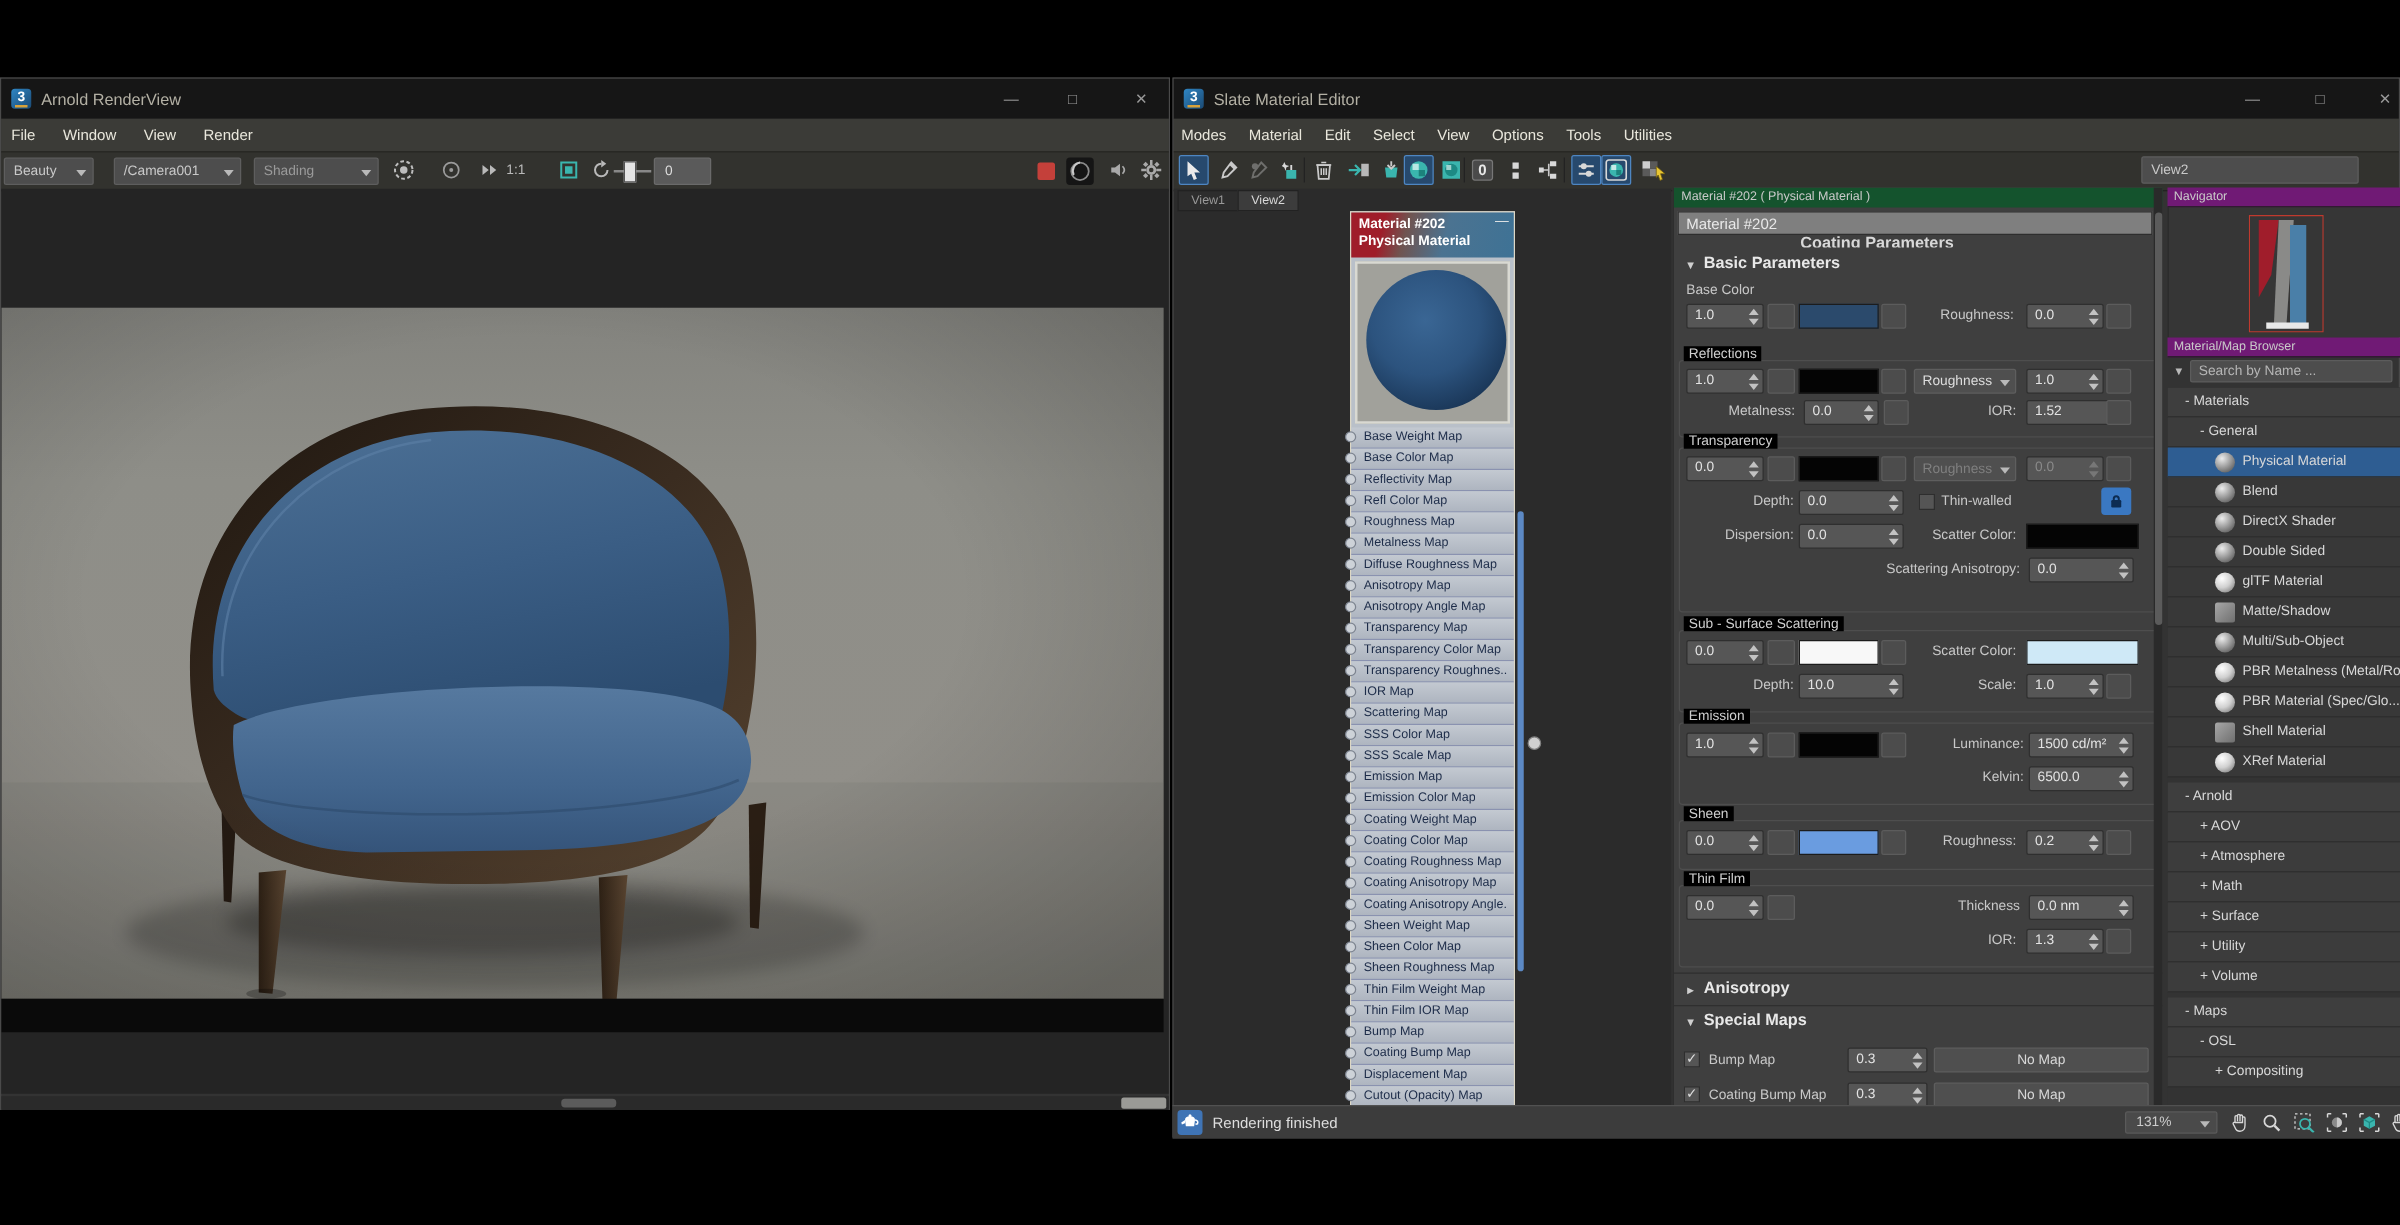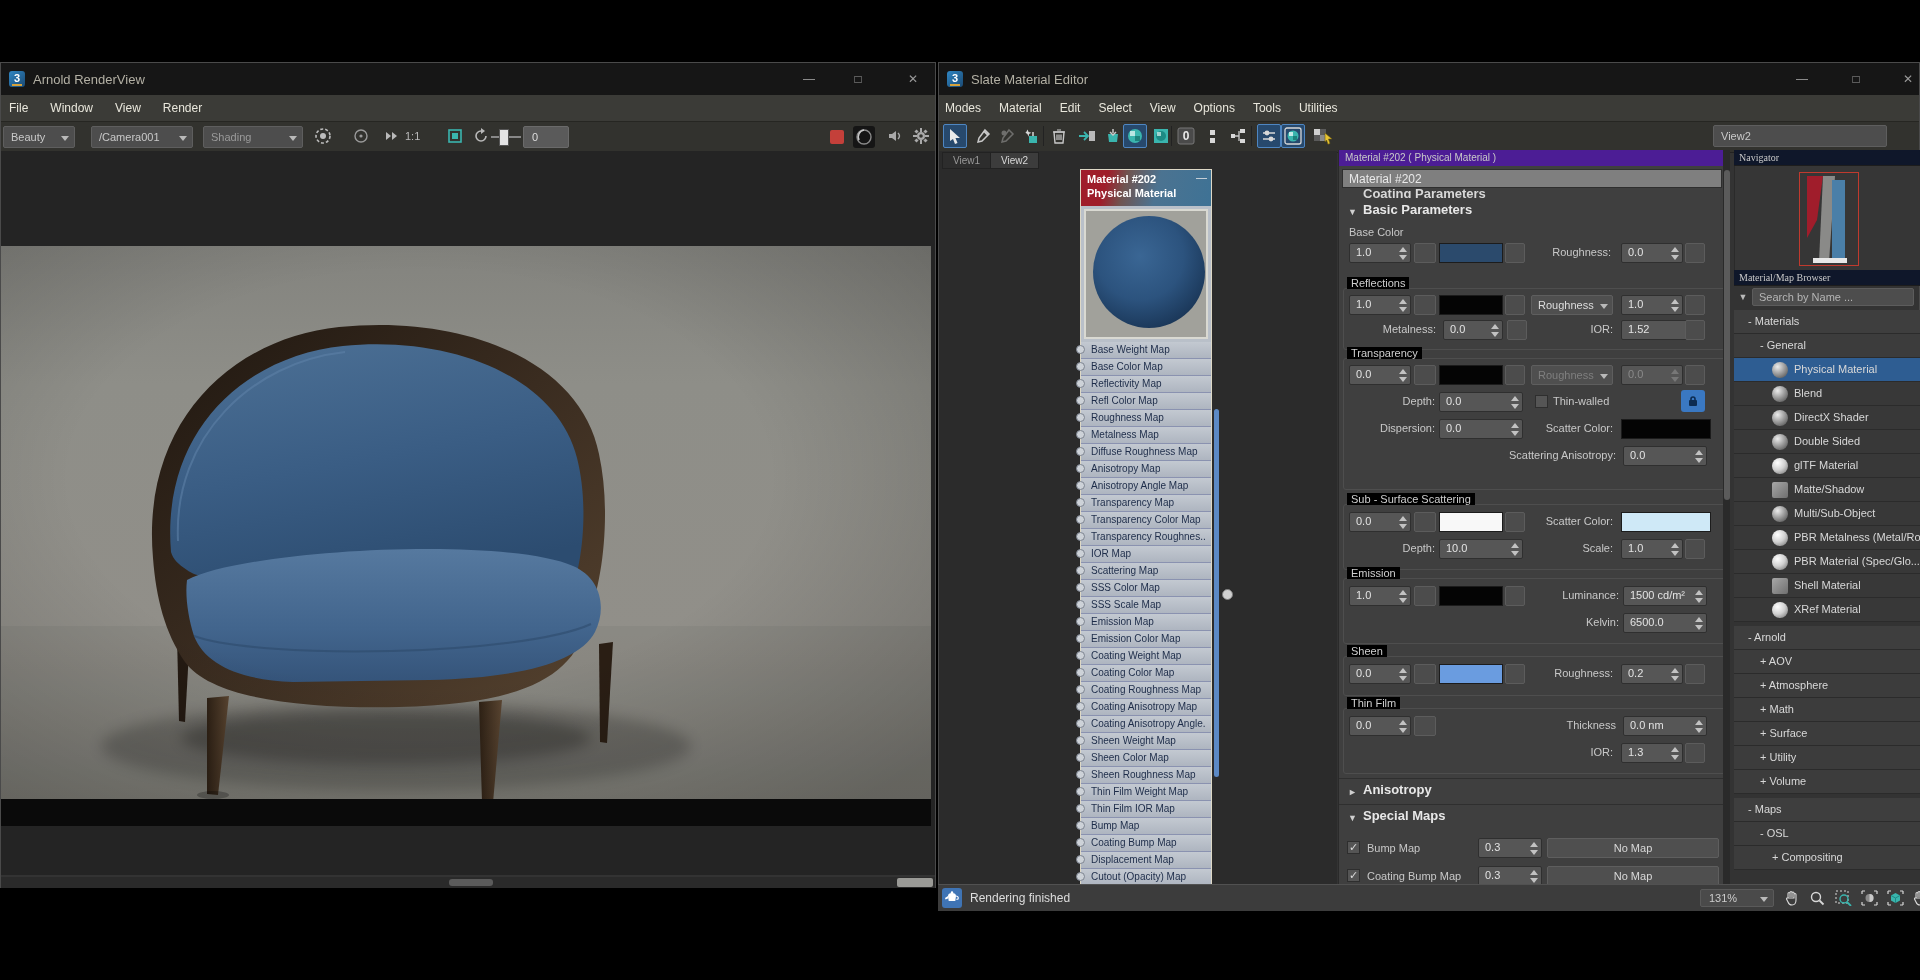--- a/index.html
+++ b/index.html
@@ -38,21 +38,21 @@
   #nodeheader .t1{top:3px;} #nodeheader .t2{top:17px;}
   #nodemin{position:absolute;right:4px;top:1px;color:#e8e8e8;font-size:11px;}
   #nodepreview{position:relative;margin:3px;height:130px;background:#a1a19b;border:2px solid #d9d9d2;box-sizing:border-box;}
   #nodesphere{position:absolute;left:7px;top:5px;width:112px;height:112px;border-radius:50%;
      background:radial-gradient(circle at 42% 36%, #3a6694 0%, #2c537e 45%, #16304f 85%, #102540 100%);}
   .slot{position:relative;height:17px;background:linear-gradient(#c3c9d1,#aeb5c0);border-bottom:1px solid #8a92b0;box-sizing:border-box;}
   .slot .sock{position:absolute;left:-5px;top:3px;width:9px;height:9px;border-radius:50%;background:#cdd2d8;border:1px solid #7d8490;box-sizing:border-box;}
   .slot .slab{position:absolute;left:10px;top:2px;font-size:10px;color:#1d2c49;white-space:nowrap;overflow:hidden;max-width:115px;}
   
   #parampanel{position:absolute;left:1338px;top:150px;width:392px;height:736px;background:#3f3f3f;overflow:hidden;border-left:1px solid #2a2a2a;box-sizing:border-box;}
-  .phead{position:absolute;left:0;top:0;width:392px;height:16px;background:#4c1d95;color:#c9c9c9;font-size:10px;line-height:16px;padding-left:6px;box-sizing:border-box;}
+  .phead{position:absolute;left:0;top:0;width:392px;height:16px;background:#14532d;color:#c9c9c9;font-size:10px;line-height:16px;padding-left:6px;box-sizing:border-box;}
   .pname{position:absolute;left:3px;top:19px;width:380px;height:19px;background:#7f7f7f;color:#e9e9e9;font-size:12px;line-height:19px;padding-left:6px;box-sizing:border-box;border:1px solid #2e2e2e;}
   .rollout{position:absolute;font-weight:bold;font-size:13px;color:#e8e8e8;white-space:nowrap;}
   .rarrow{position:absolute;font-size:9px;color:#cfcfcf;}
   .plabel{position:absolute;color:#c8c8c8;font-size:11px;white-space:nowrap;}
   .plabel.r{text-align:right;}
   .grp{position:absolute;border:1px solid #4e4e4e;border-radius:3px;}
   .glab{position:absolute;background:#000000;padding:0 4px;color:#cfcfcf;font-size:11px;white-space:nowrap;}
   .spin{position:absolute;height:20px;background:#565656;border:1px solid #2f2f2f;border-radius:2px;box-sizing:border-box;color:#e3e3e3;font-size:11px;}
   .spin .v{position:absolute;left:6px;top:2px;white-space:nowrap;}
   .spin .ar{position:absolute;right:3px;top:3px;width:8px;height:13px;}
@@ -60,21 +60,21 @@
   .spin .ar:after{content:"";position:absolute;left:0;bottom:0;border-left:4px solid transparent;border-right:4px solid transparent;border-top:5px solid #c2c2c2;}
   .spin.dim{color:#8a8a8a;} .spin.dim .ar:before{border-bottom-color:#777;} .spin.dim .ar:after{border-top-color:#777;}
   .tb{position:absolute;height:20px;background:#4c4c4c;border:1px solid #5c5c5c;border-radius:2px;box-sizing:border-box;}
   .sw{position:absolute;height:20px;border:1px solid #1c1c1c;box-sizing:border-box;}
   .ddp{position:absolute;height:20px;background:#4f4f4f;border:1px solid #5e5e5e;border-radius:2px;color:#ddd;font-size:11px;line-height:18px;padding-left:6px;box-sizing:border-box;}
   .ddp .caret{position:absolute;right:4px;top:8px;border-left:4px solid transparent;border-right:4px solid transparent;border-top:5px solid #b9b9b9;width:0;height:0;}
   .ddp.dim{color:#7f7f7f;}
   .chk{position:absolute;width:13px;height:13px;background:#555;border:1px solid #2e2e2e;box-sizing:border-box;color:#ddd;font-size:11px;line-height:11px;text-align:center;}
   .mapbtn{position:absolute;height:20px;background:#4f4f4f;border:1px solid #5e5e5e;border-radius:2px;color:#d8d8d8;font-size:11px;line-height:18px;text-align:center;box-sizing:border-box;}
   
-  .sidehead{position:absolute;height:16px;background:#0f172a;color:#c9c9c9;font-size:10px;line-height:16px;padding-left:5px;box-sizing:border-box;border-bottom:1px solid #1d1d1d;font-family:Liberation Serif, serif;}
+  .sidehead{position:absolute;height:16px;background:#701a75;color:#c9c9c9;font-size:10px;line-height:16px;padding-left:5px;box-sizing:border-box;border-bottom:1px solid #1d1d1d;}
   #browserlist{position:absolute;left:1734px;top:310px;width:186px;height:574px;overflow:hidden;background:#333;}
   .brow{position:relative;height:24px;line-height:23px;color:#d8d8d8;font-size:11px;border-bottom:1px solid #2b2b2b;background:#3a3a3a;white-space:nowrap;box-sizing:border-box;}
   .brow.bg0{padding-left:14px;background:#3e3e3e;}
   .brow.bg1{padding-left:26px;background:#3c3c3c;}
   .brow.bg2{padding-left:38px;background:#3c3c3c;}
   .brow.bitem{padding-left:60px;background:#383838;}
   .brow.bsel{background:#2e5d92;}
   .brow.bgap{margin-top:4px;}
   .bicon{position:absolute;left:38px;top:4px;width:16px;height:16px;border-radius:50%;
          background:radial-gradient(circle at 35% 30%, #ececec, #9a9a9a 48%, #4f4f4f 92%);}
@@ -509,21 +509,21 @@
             <span class="sock"></span>
             <span class="slab">Cutout (Opacity) Map</span>
           </div>
         </div>
     </div>
   </div>
 
   <div id="parampanel">
     <div class="phead">Material #202  ( Physical Material )</div>
     <div class="pname">Material #202</div>
-    <div class="abs" style="left:24px;top:36px;height:12px;overflow:hidden;width:200px;">
+    <div class="abs" style="left:24px;top:36px;height:12px;overflow:hidden;width:200px;text-align:right;">
       <span style="font-weight:bold;font-size:13px;color:#d8d8d8;position:relative;top:0;">Coating Parameters</span>
     </div>
 
     <span class="rarrow" style="left:9px;top:57px;">▼</span>
     <div class="rollout" style="left:24px;top:52px;">Basic Parameters</div>
 
     <div class="plabel" style="left:10px;top:76px;">Base Color</div>
     <div class="spin" style="left:10px;top:93px;width:62px;">
         <span class="v">1.0</span>
         <span class="ar"></span>

